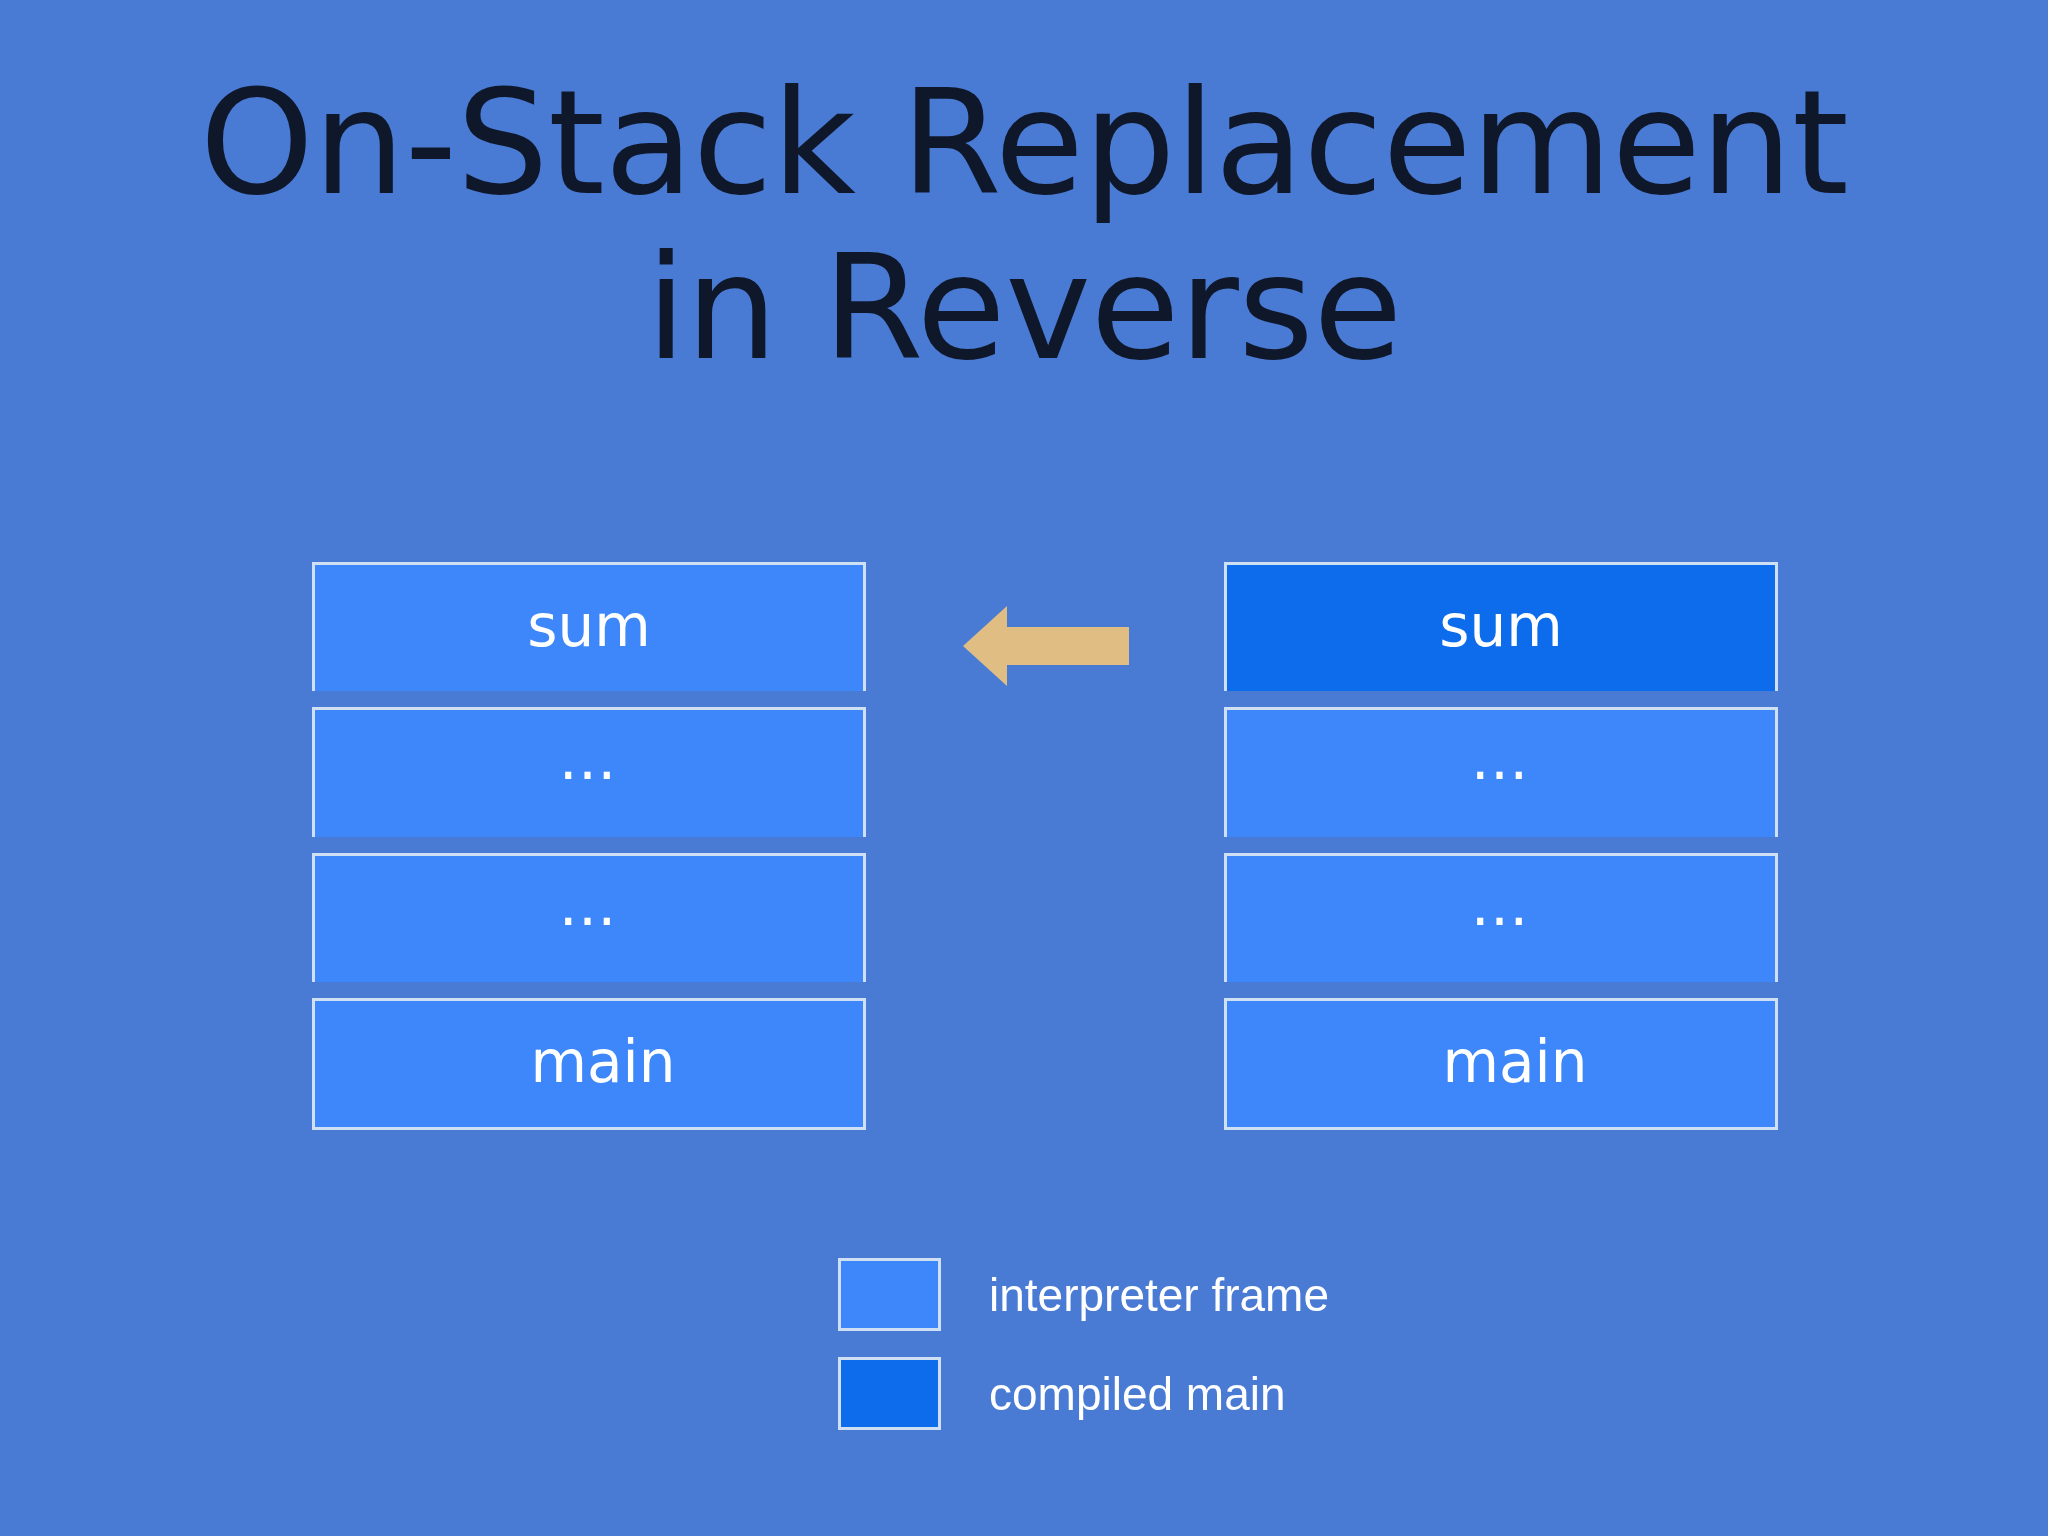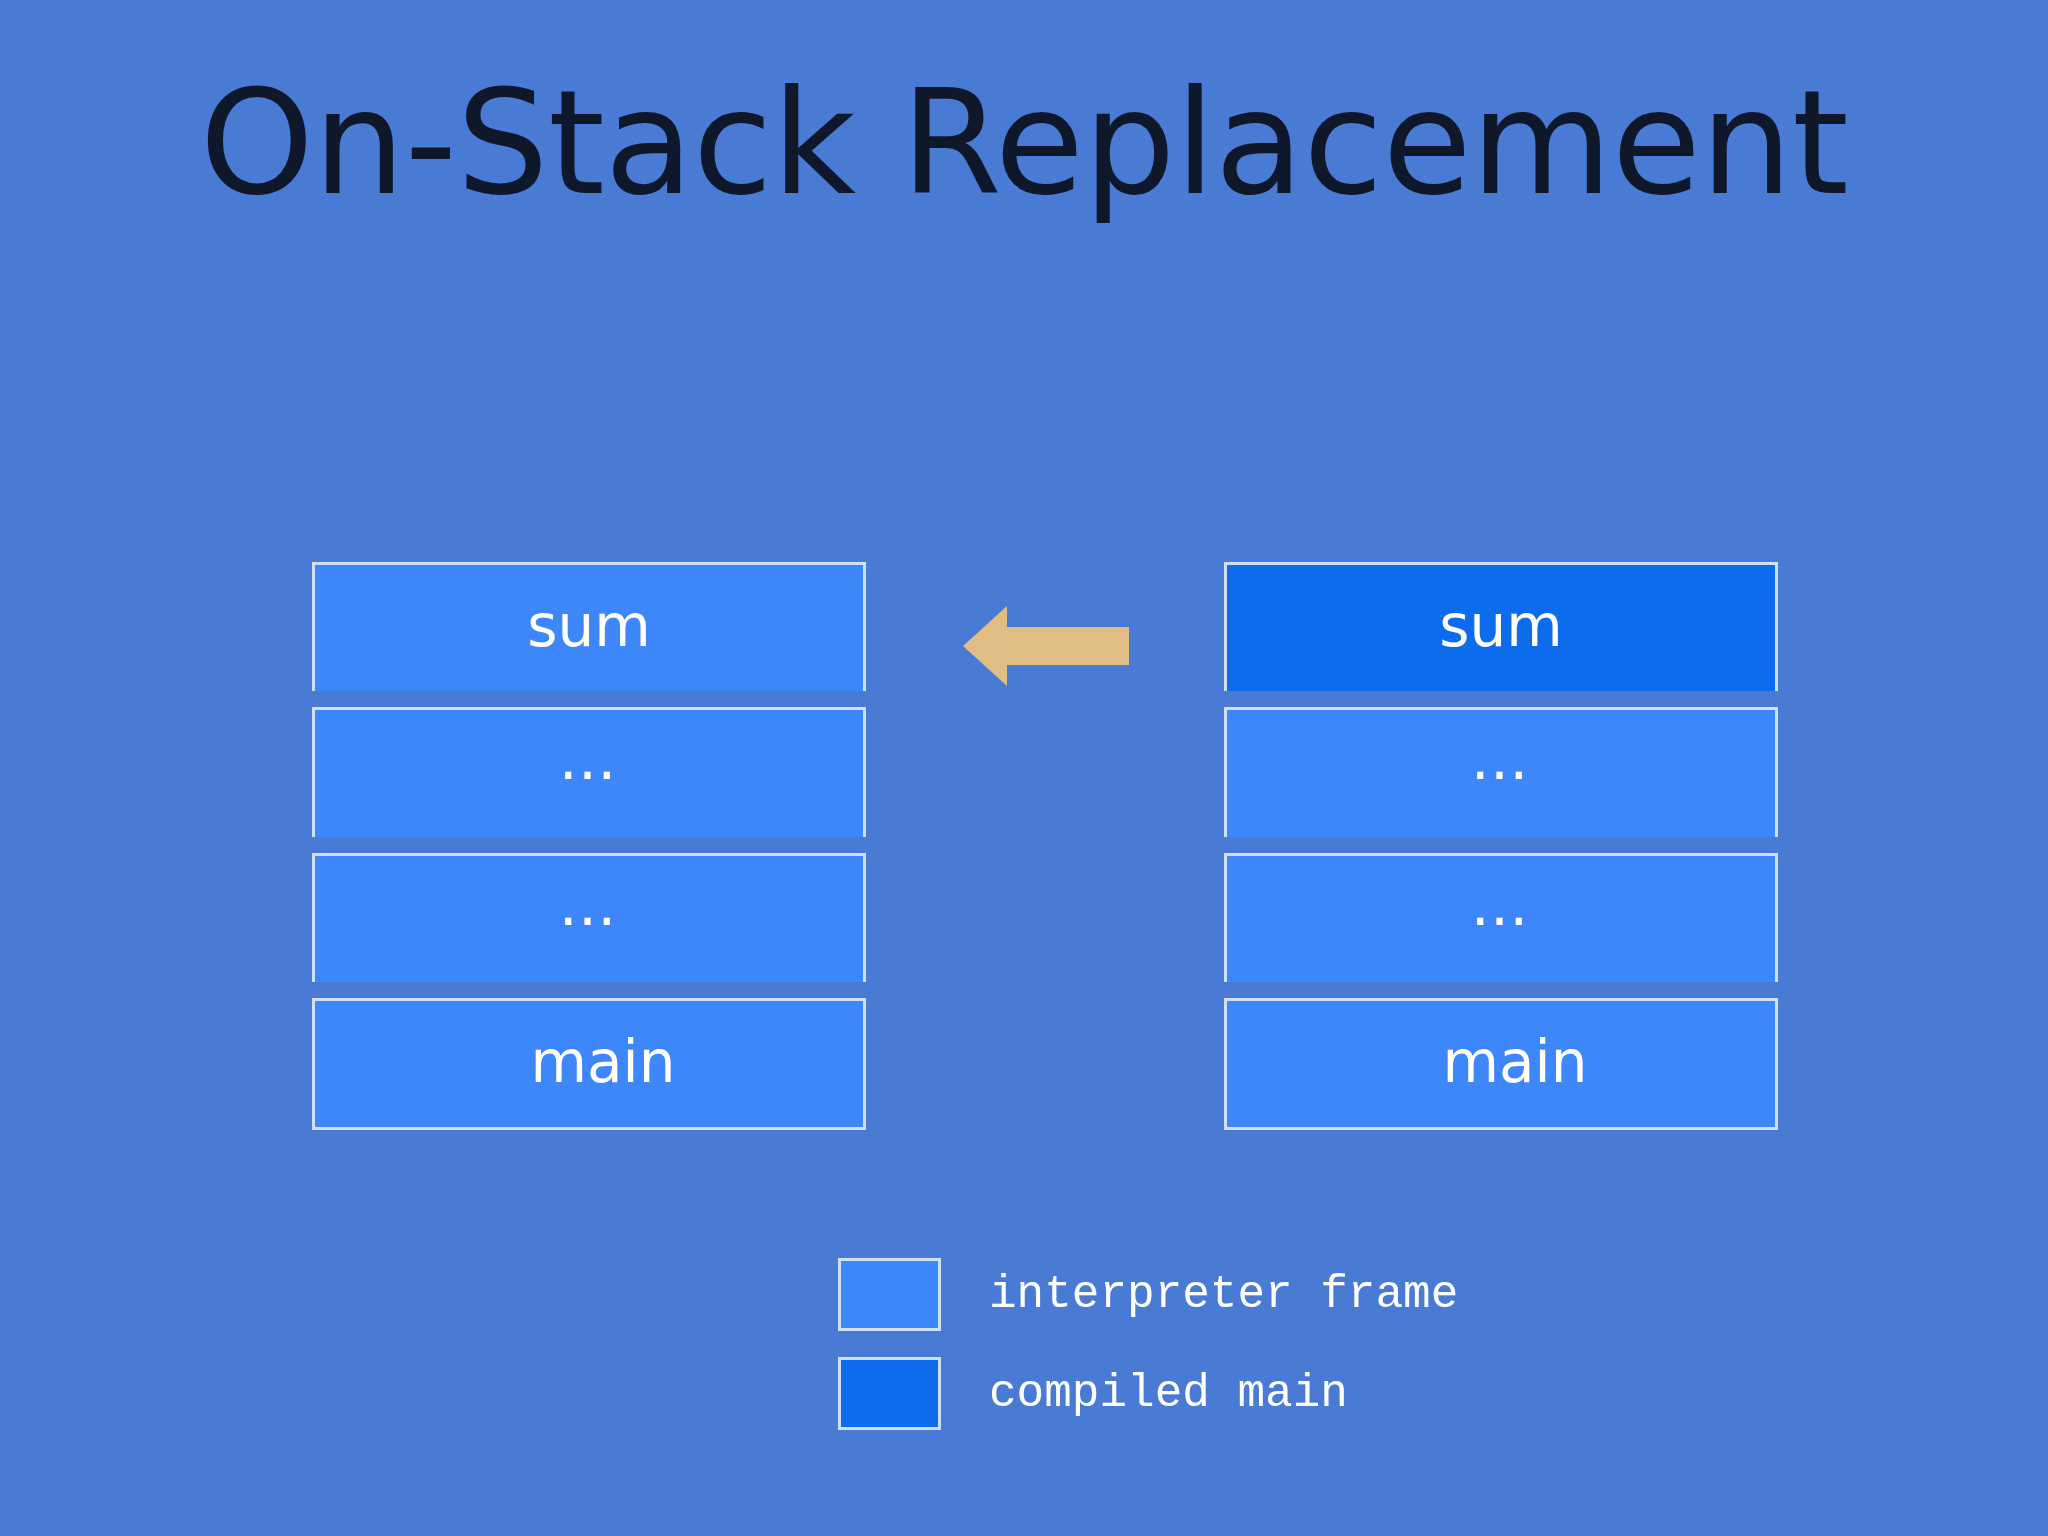--- a/index.html
+++ b/index.html
@@ -119,30 +119,31 @@
   }
   .legend-swatch.interpreter { background: #3d87fa; }
   .legend-swatch.compiled    { background: #0d6cec; }
 
   .legend-label {
     margin-left: 48px;
     color: #ffffff;
     font-size: 46px;
     line-height: 1;
     white-space: nowrap;
-    font-family: Liberation Mono, monospace;
+    font-family: Liberation Sans, sans-serif;
   }
 </style>
 </head>
 <body>
 
 <div id="slide">
 
   <div class="title-block">
     <span class="title-line">On-Stack Replacement</span>
+    <span class="title-line">in Reverse</span>
   </div>
 
   <div class="stack" id="stack-left">
 
     <div class="frame interpreter">
       <span class="frame-label">sum</span>
     </div>
 
     <div class="frame interpreter">
       <span class="frame-label ellipsis">…</span>

